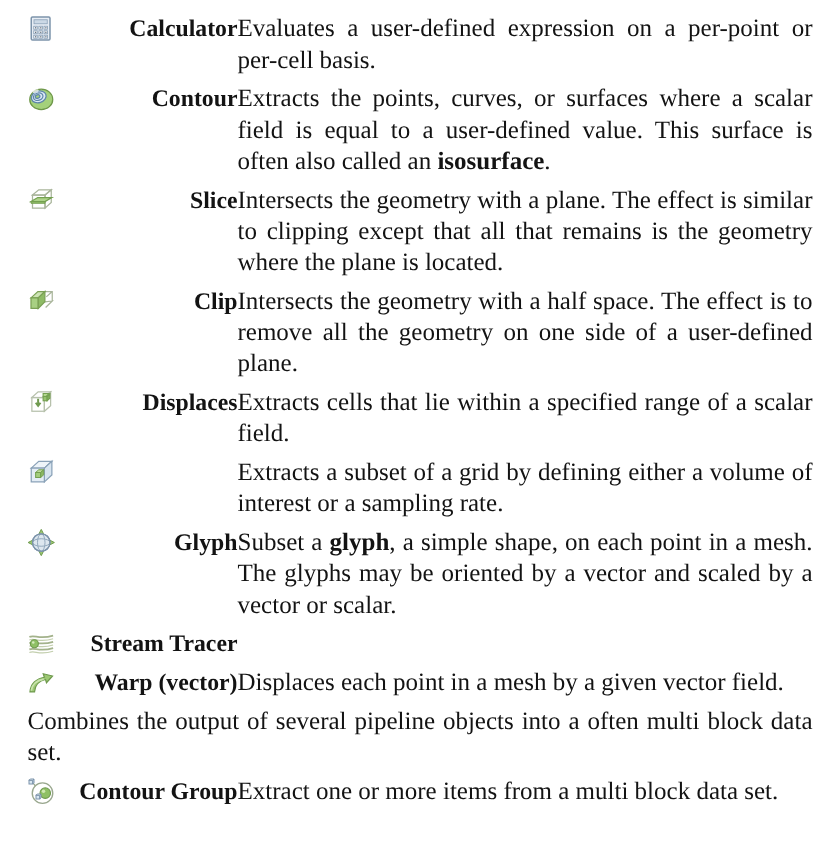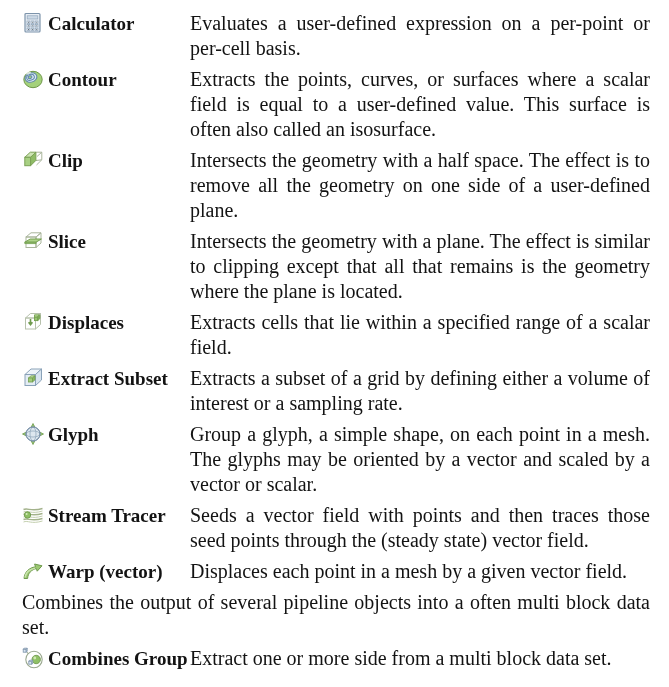--- a/index.html
+++ b/index.html
@@ -3,32 +3,32 @@
 <meta charset="utf-8">
 <style>
   html,body { margin:0; padding:0; background:#ffffff; }
   body {
     width:669px; height:687px; overflow:hidden;
     font-family:"Liberation Serif", serif;
     color:#131313;
   }
   .page { padding:11px 19px 0 22px; }
   .row { display:flex; align-items:flex-start; margin-bottom:6px; }
-  .left { flex:0 0 168px; display:flex; align-items:flex-start; }
+  .left { flex:0 0 168px; display:flex; align-items:flex-start;justify-content:space-between; }
   .icon { flex:0 0 23px; width:23px; height:22px; margin-top:1px; }
   .icon svg { display:block; }
   .label {
     font-weight:bold; font-size:19px; line-height:25px;
     white-space:nowrap; padding-left:3px;
   }
   .desc {
     flex:1; font-size:20px; line-height:25px;
     text-align:justify; hyphens:manual;
   }
-  .desc .b { font-weight:normal; }
+  .desc .b { font-weight:bold; }
 </style>
 </head>
 <body>
 
 <div class="page">
     <div class="row">
       <div class="left">
         <span class="icon">
           <svg width="22" height="22" viewBox="0 0 22 22">
             <rect x="3" y="1.5" width="15" height="18.5" rx="1" fill="#e7edf4" stroke="#7d94ab" stroke-width="1.2"></rect>
@@ -75,48 +75,48 @@
           </svg>
         </span>
         <span class="label">Contour</span>
       </div>
       <div class="desc"><span>Extracts the points, curves, or surfaces where a scalar field is equal to a user-defined value.  This surface is often also called an </span><span class="b">isosurface</span><span>.</span></div>
     </div>
     <div class="row">
       <div class="left">
         <span class="icon">
           <svg width="22" height="22" viewBox="0 0 22 22">
-            <g fill="none" stroke="#aab69c" stroke-width="1">
-              <path d="M13.5 3.2 L19.8 3.2 L19.8 10.8 M19.8 3.2 L15 7.5 M14 11.5 L19.8 10.8 L14.5 16"></path>
-            </g>
-            <polygon points="2.8,8.3 8.3,3.2 13.9,3.2 8.6,8.3" fill="#cde4b4" stroke="#7ba155" stroke-width="1"></polygon>
-            <rect x="2.8" y="8.3" width="5.8" height="8.4" fill="#a8d083" stroke="#7ba155" stroke-width="1"></rect>
-            <polygon points="8.6,8.3 13.9,3.2 13.9,11.4 8.6,16.7" fill="#8fbc66" stroke="#7ba155" stroke-width="1"></polygon>
-          </svg>
-        </span>
-        <span class="label">Clip</span>
-      </div>
-      <div class="desc"><span>Intersects the geometry with a half space.  The effect is to remove all the geometry on one side of a user-defined plane.</span></div>
-    </div>
-    <div class="row">
-      <div class="left">
-        <span class="icon">
-          <svg width="22" height="22" viewBox="0 0 22 22">
             <g fill="none" stroke="#a9b59b" stroke-width="1">
               <polygon points="4,7 9,2.8 19,2.8 14,7"></polygon>
               <rect x="4" y="7" width="10" height="10.5"></rect>
               <polygon points="14,7 19,2.8 19,13 14,17.5"></polygon>
             </g>
             <polygon points="2.8,12.2 8.2,9 19.4,9 14,12.2" fill="#aed489" stroke="#74a050" stroke-width="1"></polygon>
             <polygon points="2.8,12.2 14,12.2 14,13.6 2.8,13.6" fill="#8fbc66" stroke="#74a050" stroke-width="0.8"></polygon>
           </svg>
         </span>
         <span class="label">Slice</span>
       </div>
       <div class="desc"><span>Intersects the geometry with a plane.  The effect is similar to clipping except that all that remains is the geometry where the plane is located.</span></div>
+    </div>
+    <div class="row">
+      <div class="left">
+        <span class="icon">
+          <svg width="22" height="22" viewBox="0 0 22 22">
+            <g fill="none" stroke="#aab69c" stroke-width="1">
+              <path d="M13.5 3.2 L19.8 3.2 L19.8 10.8 M19.8 3.2 L15 7.5 M14 11.5 L19.8 10.8 L14.5 16"></path>
+            </g>
+            <polygon points="2.8,8.3 8.3,3.2 13.9,3.2 8.6,8.3" fill="#cde4b4" stroke="#7ba155" stroke-width="1"></polygon>
+            <rect x="2.8" y="8.3" width="5.8" height="8.4" fill="#a8d083" stroke="#7ba155" stroke-width="1"></rect>
+            <polygon points="8.6,8.3 13.9,3.2 13.9,11.4 8.6,16.7" fill="#8fbc66" stroke="#7ba155" stroke-width="1"></polygon>
+          </svg>
+        </span>
+        <span class="label">Clip</span>
+      </div>
+      <div class="desc"><span>Intersects the geometry with a half space.  The effect is to remove all the geometry on one side of a user-defined plane.</span></div>
     </div>
     <div class="row">
       <div class="left">
         <span class="icon">
           <svg width="22" height="22" viewBox="0 0 22 22">
             <g fill="none" stroke="#b7c1ac" stroke-width="1">
               <polygon points="3.5,7 8.5,2.5 18.5,2.5 13.5,7"></polygon>
               <rect x="3.5" y="7" width="10" height="11"></rect>
               <polygon points="13.5,7 18.5,2.5 18.5,13.5 13.5,18"></polygon>
             </g>
@@ -139,21 +139,20 @@
             <polygon points="3,7.5 9,2 19.5,2 13.5,7.5" fill="#eef4f9" stroke="#8aa2b8" stroke-width="1"></polygon>
             <polygon points="13.5,7.5 19.5,2 19.5,13 13.5,18.5" fill="#d7e4ef" stroke="#8aa2b8" stroke-width="1"></polygon>
             <rect x="3" y="7.5" width="10.5" height="11" fill="#e4edf5" stroke="#8aa2b8" stroke-width="1"></rect>
             <g stroke="#74a050" stroke-width="0.8">
               <polygon points="6.5,11 9,8.8 13,8.8 10.5,11" fill="#c0dd9e"></polygon>
               <rect x="6.5" y="11" width="4" height="4" fill="#a3cd7c"></rect>
               <polygon points="10.5,11 13,8.8 13,12.8 10.5,15" fill="#8bb863"></polygon>
             </g>
           </svg>
         </span>
-        <span class="label">Extract Subset</span>
       </div>
       <div class="desc"><span>Extracts a subset of a grid by defining either a volume of interest or a sampling rate.</span></div>
     </div>
     <div class="row">
       <div class="left">
         <span class="icon">
           <svg width="22" height="22" viewBox="0 0 22 22">
             <g fill="#9cc873" stroke="#6f9a4e" stroke-width="0.8">
               <polygon points="11,0.5 9.2,4 12.8,4"></polygon>
               <polygon points="11,21.5 9.2,18 12.8,18"></polygon>
@@ -161,21 +160,21 @@
               <polygon points="21.5,11 18,9.2 18,12.8"></polygon>
             </g>
             <circle cx="11" cy="11" r="7" fill="#dde7ef" stroke="#7d94ab" stroke-width="1"></circle>
             <ellipse cx="11" cy="11" rx="3" ry="7" fill="none" stroke="#93a9bd" stroke-width="0.8"></ellipse>
             <ellipse cx="11" cy="11" rx="7" ry="3" fill="none" stroke="#93a9bd" stroke-width="0.8"></ellipse>
             <circle cx="11" cy="11" r="7" fill="none" stroke="#7d94ab" stroke-width="1"></circle>
           </svg>
         </span>
         <span class="label">Glyph</span>
       </div>
-      <div class="desc"><span>Group a </span><span class="b">glyph</span><span>, a simple shape, on each point in a mesh.  The glyphs may be oriented by a vector and scaled by a vector or scalar.</span></div>
+      <div class="desc"><span>Subset a </span><span class="b">glyph</span><span>, a simple shape, on each point in a mesh.  The glyphs may be oriented by a vector and scaled by a vector or scalar.</span></div>
     </div>
     <div class="row">
       <div class="left">
         <span class="icon">
           <svg width="22" height="22" viewBox="0 0 22 22">
             <g fill="none" stroke="#c3cfae" stroke-width="1">
               <path d="M1.5 8 C6 6,9 10.5,20.5 7"></path>
               <path d="M1.5 13 C6 11,9 15.5,20.5 12"></path>
               <path d="M1.5 18 C6 16,9 20.5,20.5 17"></path>
             </g>
@@ -183,21 +182,20 @@
               <path d="M1.5 5.5 C6 3.5,9 8,20.5 4.5"></path>
               <path d="M1.5 10.5 C6 8.5,9 13,20.5 9.5"></path>
               <path d="M1.5 15.5 C6 13.5,9 18,20.5 14.5"></path>
             </g>
             <circle cx="5.5" cy="11" r="3.2" fill="#8fc065" stroke="#6f9a4e" stroke-width="0.9"></circle>
             <circle cx="4.6" cy="10" r="1" fill="#d6ecbe"></circle>
           </svg>
         </span>
         <span class="label">Stream Tracer</span>
       </div>
-      <div class="desc"><span>Seeds a vector field with points and then traces those seed points through the (steady state) vector field.</span></div>
     </div>
     <div class="row">
       <div class="left">
         <span class="icon">
           <svg width="22" height="22" viewBox="0 0 22 22">
             <path d="M2 18.5 C2.5 12,7 7.8,13.5 6.8 L12.6 4 L20 5.8 L15.2 11.2 L14.4 8.6 C9.5 9.6,6 13,5.6 18.5 Z" fill="#9cc873" stroke="#6f9a4e" stroke-width="1"></path>
             <path d="M3 17.5 C3.8 12.5,7.5 9.3,13 8.3" fill="none" stroke="#c9e4ad" stroke-width="1.4"></path>
           </svg>
         </span>
         <span class="label">Warp (vector)</span>
@@ -218,17 +216,17 @@
             <g stroke="#7d94ab" stroke-width="0.8">
               <rect x="1.2" y="2.2" width="3" height="3" fill="#d9e7f2"></rect>
               <polygon points="1.2,2.2 2.2,1.2 5.2,1.2 4.2,2.2" fill="#eaf2f8"></polygon>
               <polygon points="4.2,2.2 5.2,1.2 5.2,4.2 4.2,5.2" fill="#c3d6e6"></polygon>
               <rect x="6.8" y="14.2" width="3" height="3" fill="#d9e7f2"></rect>
               <polygon points="6.8,14.2 7.8,13.2 10.8,13.2 9.8,14.2" fill="#eaf2f8"></polygon>
               <polygon points="9.8,14.2 10.8,13.2 10.8,16.2 9.8,17.2" fill="#c3d6e6"></polygon>
             </g>
           </svg>
         </span>
-        <span class="label">Combines Group</span>
-      </div>
-      <div class="desc"><span>Extract one or more side from a multi block data set.</span></div>
+        <span class="label">Contour Group</span>
+      </div>
+      <div class="desc"><span>Extract one or more items from a multi block data set.</span></div>
     </div>
   </div>
 
 </body></html>

